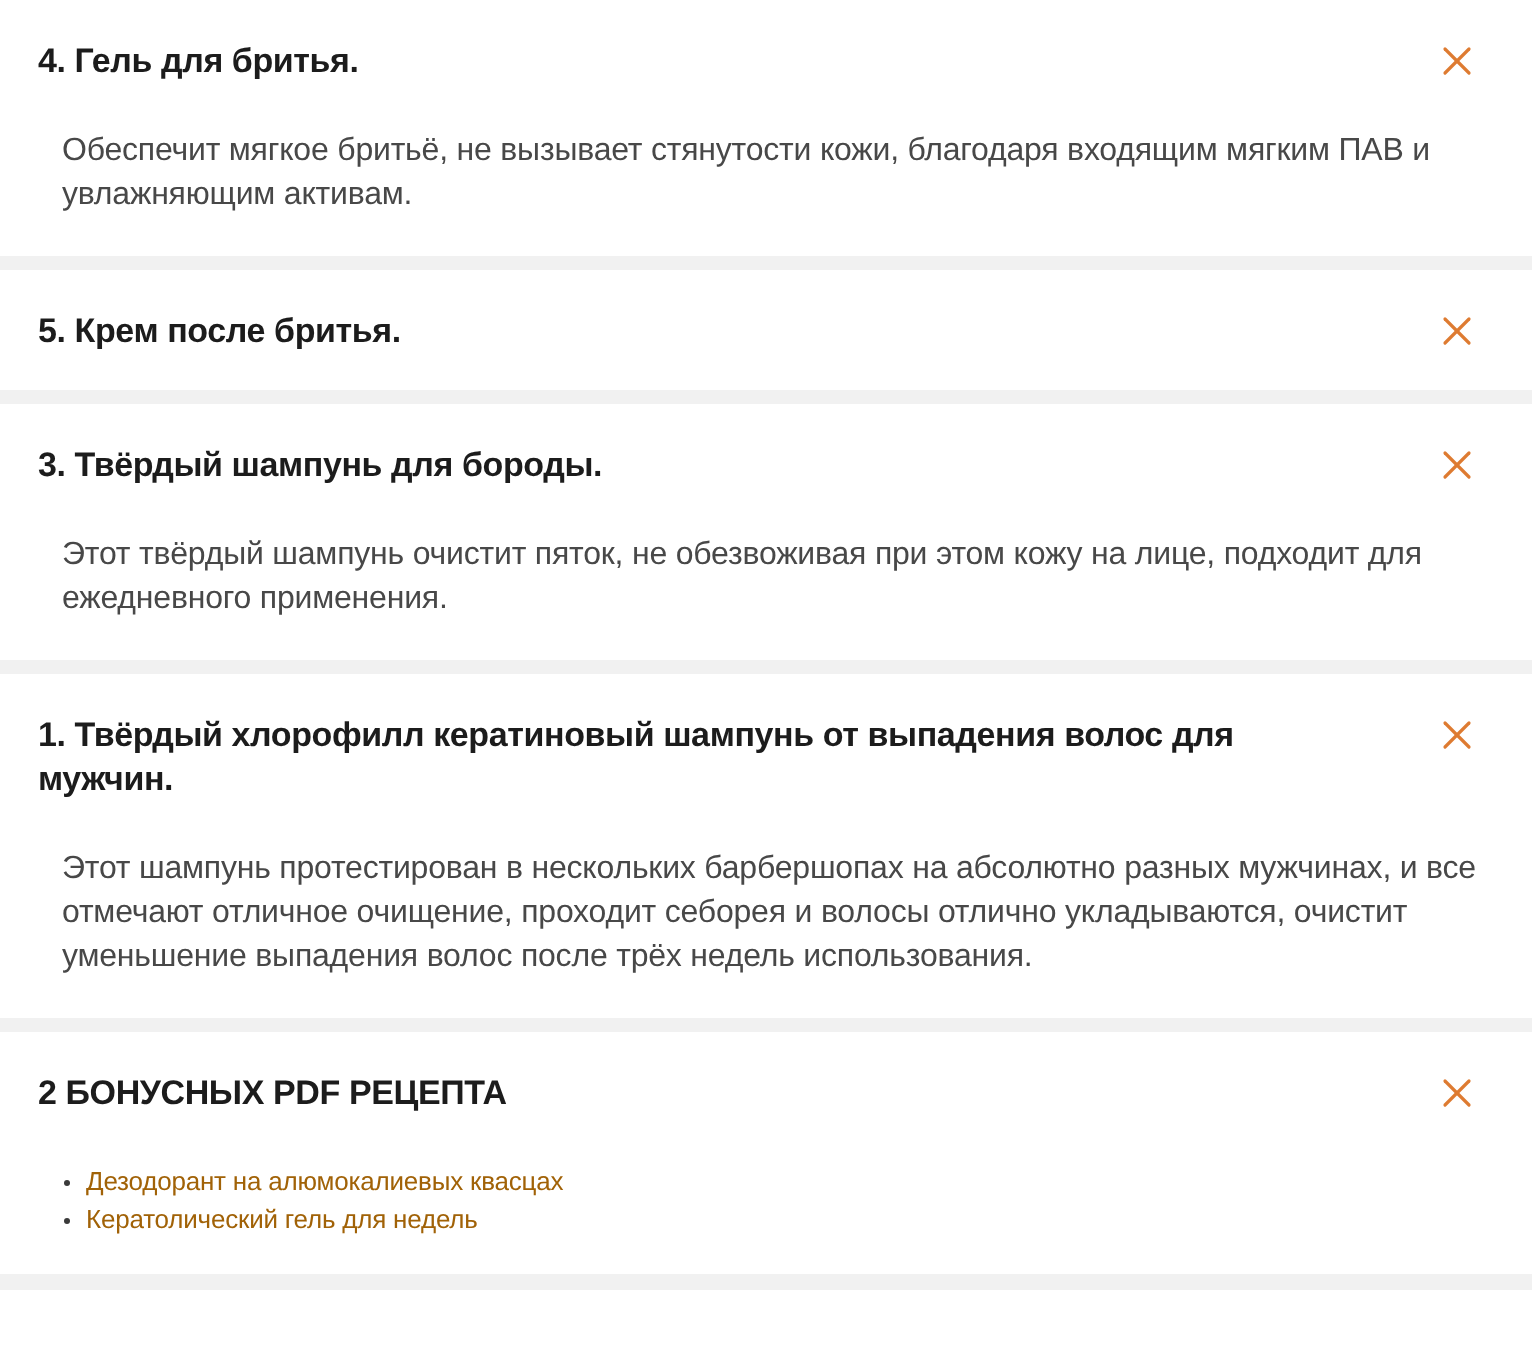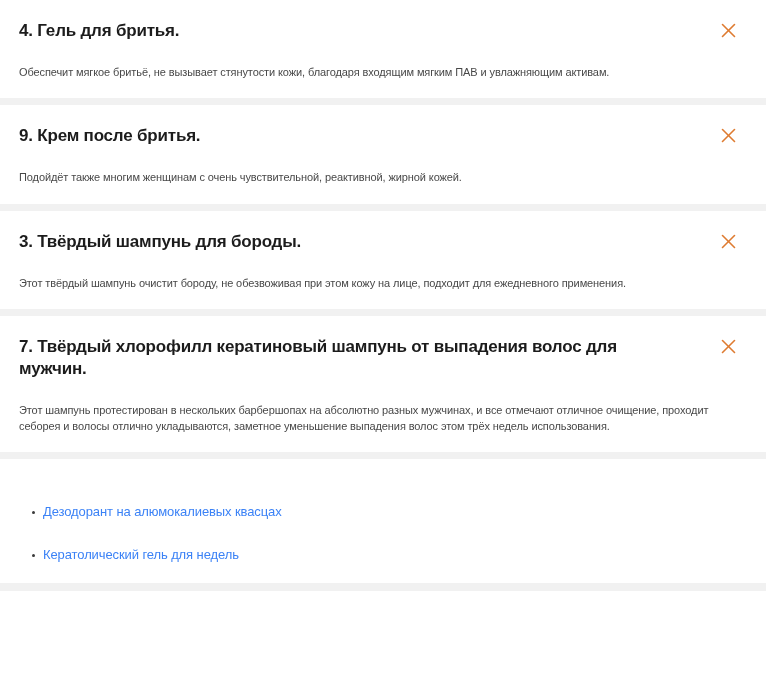--- a/index.html
+++ b/index.html
@@ -39,40 +39,39 @@
     flex: 0 0 auto;
     background: none;
     border: none;
     padding: 2px;
     margin: 1px 2px 0 0;
     cursor: pointer;
     line-height: 0;
   }
   .close-btn svg { display: block; }
   .body-text {
-    margin: 23px 0 0 0;
-    font-size: 11px;
+    margin: 23px 0 0 12px;
+    font-size: 16px;
     line-height: 1.4;
     color: #484848;
     letter-spacing: -0.1px;
   }
   .body-text + .body-text { margin-top: 17px; }
   .bullets {
     margin: 24px 0 0 0;
     padding: 0 0 0 11px;
     list-style: none;
   }
   .bullets li {
     position: relative;
     padding-left: 13px;
     font-size: 13px;
     line-height: 1.45;
-    color: #3b82f6;
+    color: #a16207;
     letter-spacing: -0.1px;
-    margin-top: 24px;
   }
   .bullets li::before {
     content: "";
     position: absolute;
     left: 2px;
     top: 8px;
     width: 3px;
     height: 3px;
     border-radius: 50%;
     background: #3a3a3a;
@@ -94,64 +93,72 @@
         </svg>
       </button>
     </div>
     <p class="body-text">Обеспечит мягкое бритьё, не вызывает стянутости кожи, благодаря входящим мягким ПАВ и увлажняющим активам.</p>
   </section>
 
   <div class="sep"></div>
 
   <section class="item">
     <div class="head">
-      <h2 class="title">9. Крем после бритья.</h2>
+      <h2 class="title">5. Крем после бритья.</h2>
       <button class="close-btn">
         <svg width="15" height="15" viewBox="0 0 15 15">
           <line x1="1.5" y1="1.5" x2="13.5" y2="13.5" stroke="#de7b31" stroke-width="1.6" stroke-linecap="round"></line>
           <line x1="13.5" y1="1.5" x2="1.5" y2="13.5" stroke="#de7b31" stroke-width="1.6" stroke-linecap="round"></line>
         </svg>
       </button>
     </div>
-    <p class="body-text">Подойдёт также многим женщинам с очень чувствительной, реактивной, жирной кожей.</p>
   </section>
 
   <div class="sep"></div>
 
   <section class="item">
     <div class="head">
       <h2 class="title">3. Твёрдый шампунь для бороды.</h2>
       <button class="close-btn">
         <svg width="15" height="15" viewBox="0 0 15 15">
           <line x1="1.5" y1="1.5" x2="13.5" y2="13.5" stroke="#de7b31" stroke-width="1.6" stroke-linecap="round"></line>
           <line x1="13.5" y1="1.5" x2="1.5" y2="13.5" stroke="#de7b31" stroke-width="1.6" stroke-linecap="round"></line>
         </svg>
       </button>
     </div>
-    <p class="body-text">Этот твёрдый шампунь очистит бороду, не обезвоживая при этом кожу на лице, подходит для ежедневного применения.</p>
+    <p class="body-text">Этот твёрдый шампунь очистит пяток, не обезвоживая при этом кожу на лице, подходит для ежедневного применения.</p>
   </section>
 
   <div class="sep"></div>
 
   <section class="item">
     <div class="head">
-      <h2 class="title">7. Твёрдый хлорофилл кератиновый шампунь от выпадения волос для мужчин.</h2>
+      <h2 class="title">1. Твёрдый хлорофилл кератиновый шампунь от выпадения волос для мужчин.</h2>
       <button class="close-btn">
         <svg width="15" height="15" viewBox="0 0 15 15">
           <line x1="1.5" y1="1.5" x2="13.5" y2="13.5" stroke="#de7b31" stroke-width="1.6" stroke-linecap="round"></line>
           <line x1="13.5" y1="1.5" x2="1.5" y2="13.5" stroke="#de7b31" stroke-width="1.6" stroke-linecap="round"></line>
         </svg>
       </button>
     </div>
-    <p class="body-text">Этот шампунь протестирован в нескольких барбершопах на абсолютно разных мужчинах, и все отмечают отличное очищение, проходит себорея и волосы отлично укладываются, заметное уменьшение выпадения волос этом трёх недель использования.</p>
+    <p class="body-text">Этот шампунь протестирован в нескольких барбершопах на абсолютно разных мужчинах, и все отмечают отличное очищение, проходит себорея и волосы отлично укладываются, очистит уменьшение выпадения волос после трёх недель использования.</p>
   </section>
 
   <div class="sep"></div>
 
   <section class="item">
+    <div class="head">
+      <h2 class="title">2 БОНУСНЫХ PDF РЕЦЕПТА</h2>
+      <button class="close-btn">
+        <svg width="15" height="15" viewBox="0 0 15 15">
+          <line x1="1.5" y1="1.5" x2="13.5" y2="13.5" stroke="#de7b31" stroke-width="1.6" stroke-linecap="round"></line>
+          <line x1="13.5" y1="1.5" x2="1.5" y2="13.5" stroke="#de7b31" stroke-width="1.6" stroke-linecap="round"></line>
+        </svg>
+      </button>
+    </div>
     <ul class="bullets">
       <li>Дезодорант на алюмокалиевых квасцах</li>
       <li>Кератолический гель для недель</li>
     </ul>
   </section>
 
   <div class="bottom-strip"></div>
 
 </div>
 

